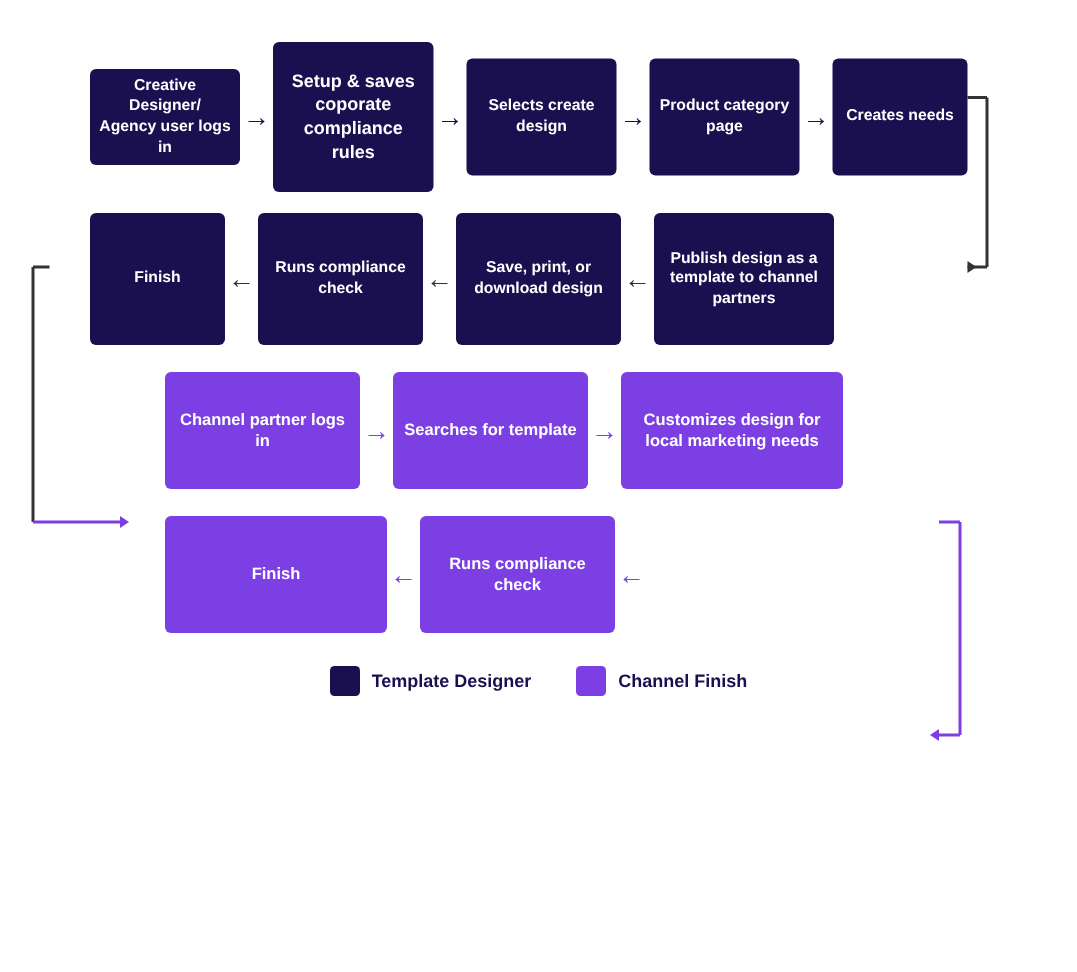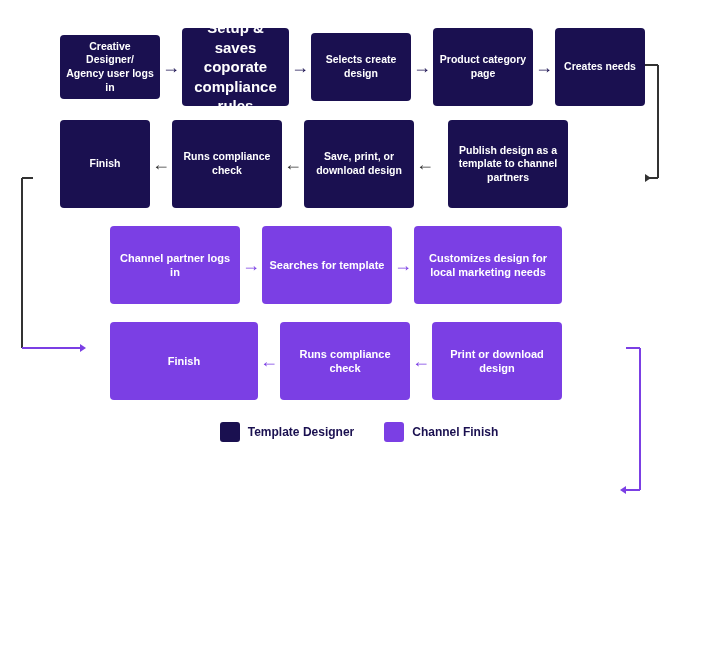--- a/index.html
+++ b/index.html
@@ -164,47 +164,47 @@
   </svg>
 
   <div class="row row1" style="margin-bottom:14px; margin-top:8px; justify-content:flex-start; padding-left:30px;">
 
     <div class="box box-dark" style="width:100px;height:64px;font-size:10.5px;">
       <span>Creative Designer/ Agency user logs in</span>
     </div>
 
     <div class="arrow">→</div>
 
-    <div class="box box-dark" style="width:107px;height:78px;font-size:15px;">
+    <div class="box box-dark" style="width:107px;height:100px;font-size:12px;">
       <span>Setup &amp; saves coporate compliance rules</span>
     </div>
 
     <div class="arrow">→</div>
 
-    <div class="box box-dark" style="width:100px;height:68px;font-size:10.5px;">
+    <div class="box box-dark" style="width:100px;height:78px;font-size:10.5px;">
       <span>Selects create design</span>
     </div>
 
     <div class="arrow">→</div>
 
     <div class="box box-dark" style="width:100px;height:78px;font-size:10.5px;">
       <span>Product category page</span>
     </div>
 
     <div class="arrow">→</div>
 
     <div class="box box-dark" style="width:90px;height:78px;font-size:10.5px;">
       <span>Creates needs</span>
     </div>
 
   </div>
 
   <div class="row row2" style="margin-bottom:18px; justify-content:flex-start; padding-left:30px; flex-direction:row-reverse; justify-content:flex-end; padding-left:30px;">
 
-    <div class="box box-dark" style="width:120px;height:88px;font-size:10.5px; margin-left:12px;">
+    <div class="box box-dark" style="width:120px;height:88px;font-size:10.5px; margin-left:0;">
       <span>Publish design as a template to channel partners</span>
     </div>
 
     <div class="arrow" style="color:#333;">←</div>
 
     <div class="box box-dark" style="width:110px;height:88px;font-size:10.5px;text-align:center;">
       <span>Save, print, or download design</span>
     </div>
 
     <div class="arrow" style="color:#333;">←</div>
@@ -236,23 +236,20 @@
     <div class="arrow arrow-purple" style="color:#7b3fe4;">→</div>
 
     <div class="box box-purple" style="width:148px;height:78px;font-size:11px;">
       <span>Customizes design for local marketing needs</span>
     </div>
 
   </div>
 
   <div class="row row4" style="justify-content:flex-start; padding-left:80px; flex-direction:row-reverse; justify-content: flex-end; padding-left: 80px;">
 
-    <div class="box box-purple" style="width:130px;height:78px;font-size:11px;">
-      <span>Print or download design</span>
-    </div>
 
     <div class="arrow arrow-purple" style="color:#7b3fe4;">←</div>
 
     <div class="box box-purple" style="width:130px;height:78px;font-size:11px;">
       <span>Runs compliance check</span>
     </div>
 
     <div class="arrow arrow-purple" style="color:#7b3fe4;">←</div>
 
     <div class="box box-purple" style="width:148px;height:78px;font-size:11px;">

